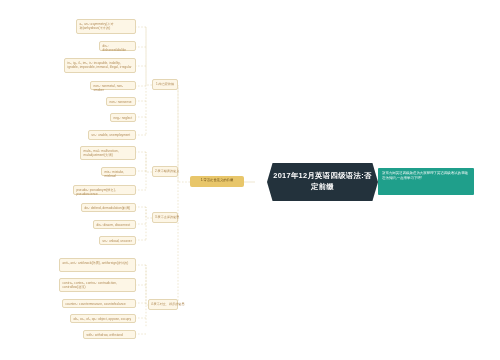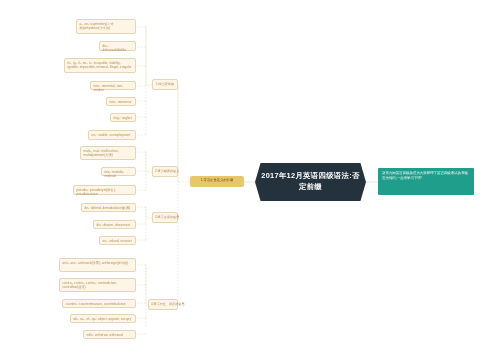--- a/index.html
+++ b/index.html
@@ -59,21 +59,21 @@
     background:#23323c;
     color:#ffffff;
     font-size:7.4px;
     line-height:1.45;
     font-weight:bold;
     text-align:center;
     padding:7px 6px;
     letter-spacing:0.3px;
     
     clip-path:polygon(0% 50%, 5% 0%, 95% 0%, 100% 50%, 95% 100%, 5% 100%);
-    display:flex;align-items:center;justify-content:center;
+    display:flex;align-items:center;justify-content:center;margin-left:12px;
   }
 
   .note{
     background:#1f9f8b;
     color:#ffffff;
     font-size:3.4px;
     line-height:1.55;
     padding:3px 4px;
     border-radius:1px;
     letter-spacing:0.05px;

